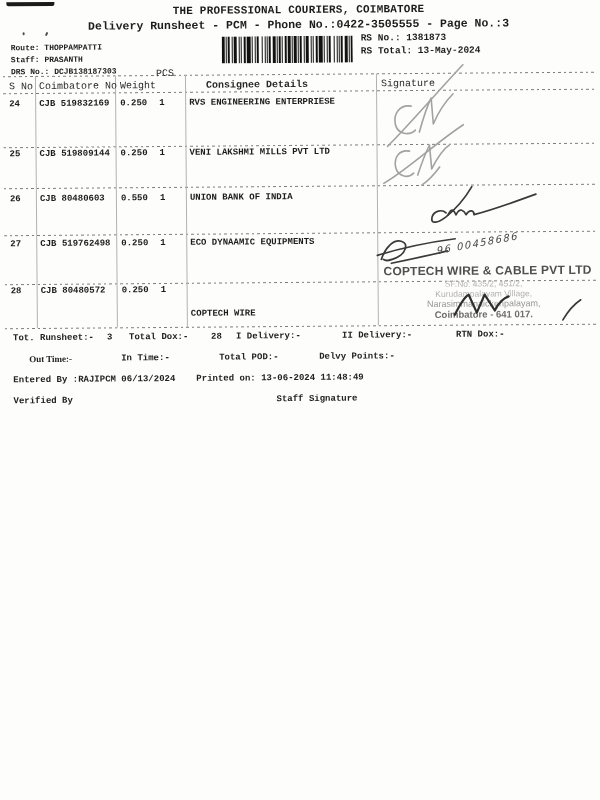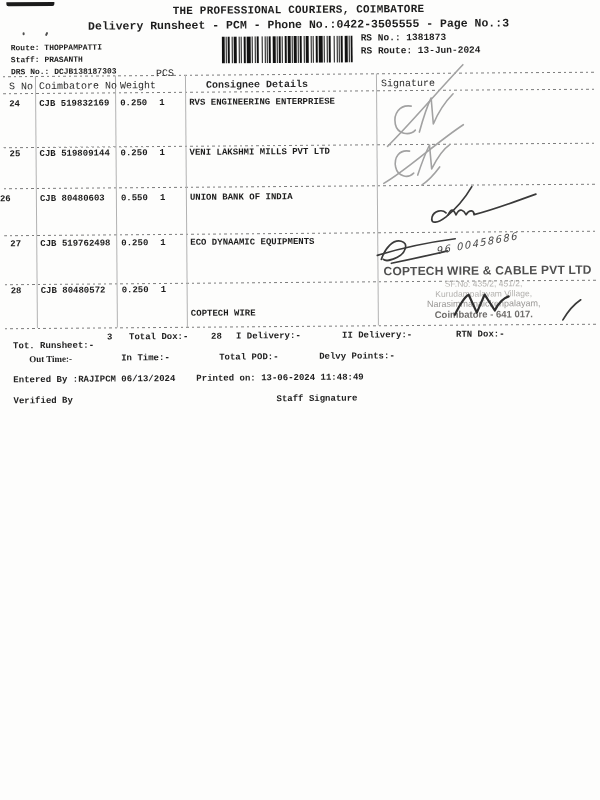--- a/index.html
+++ b/index.html
@@ -51,21 +51,21 @@
 
     <div class="abs hl ink" style="left:12px;top:41px;text-align:right;"><span>Route:</span> <span>THOPPAMPATTI</span></div>
     <div class="abs hl ink" style="left:12px;top:53px;"><span>Staff:</span> <span>PRASANTH</span></div>
     <div class="abs hl ink" style="left:12px;top:65px;"><span>DRS No.:</span> <span>DCJB138187303</span></div>
 
     <svg class="abs" style="left:223px;top:36px;" width="131" height="27">
       <line x1="0" y1="13.5" x2="131" y2="13.5" stroke="#111" stroke-width="27" stroke-dasharray="3 1 1 1 2 2 1 1 3 2 1 1 1 2 2 1 4 1 1 2 1 1 2 3 1 2 1 1 1 1 2 2 3 1 1 1 2 1 1 2 2 1 3 1 1 1"></line>
     </svg>
 
     <div class="abs rs ink" style="left:362px;top:33px;"><span>RS No.:</span> <span>1381873</span></div>
-    <div class="abs rs ink" style="left:362px;top:46px;"><span>RS Route:</span> <span>13-Jun-2024</span></div>
+    <div class="abs rs ink" style="left:362px;top:46px;"><span>RS Total:</span> <span>13-May-2024</span></div>
 
     <div class="dash" style="top:74px;"></div>
     <div class="dash" style="top:91px;"></div>
     <div class="dash" style="top:145px;"></div>
     <div class="dash" style="top:186px;"></div>
     <div class="dash" style="top:233px;"></div>
     <div class="dash" style="top:282px;"></div>
     <div class="dash" style="top:326px;"></div>
     <div class="vline" style="left:36px;"></div>
     <div class="vline" style="left:116px;"></div>
@@ -84,21 +84,21 @@
     <div class="abs td" style="left:121px;top:97px;">0.250</div>
     <div class="abs td" style="left:160px;top:97px;">1</div>
     <div class="abs td" style="left:190px;top:97px;">RVS ENGINEERING ENTERPRIESE</div>
 
     <div class="abs td" style="left:10px;top:147px;">25</div>
     <div class="abs td" style="left:40px;top:147px;">CJB 519809144</div>
     <div class="abs td" style="left:121px;top:147px;">0.250</div>
     <div class="abs td" style="left:160px;top:147px;">1</div>
     <div class="abs td" style="left:190px;top:147px;">VENI LAKSHMI MILLS PVT LTD</div>
 
-    <div class="abs td" style="left:0;top:192px;">26</div>
+    <div class="abs td" style="left:10px;top:192px;">26</div>
     <div class="abs td" style="left:40px;top:192px;">CJB 80480603</div>
     <div class="abs td" style="left:121px;top:192px;">0.550</div>
     <div class="abs td" style="left:160px;top:192px;">1</div>
     <div class="abs td" style="left:190px;top:192px;">UNION BANK OF INDIA</div>
 
     <div class="abs td" style="left:10px;top:237px;">27</div>
     <div class="abs td" style="left:40px;top:237px;">CJB 519762498</div>
     <div class="abs td" style="left:121px;top:237px;">0.250</div>
     <div class="abs td" style="left:160px;top:237px;">1</div>
     <div class="abs td" style="left:190px;top:237px;">ECO DYNAAMIC EQUIPMENTS</div>
@@ -138,21 +138,21 @@
       <div class="st4">Narasimmanaickenpalayam,</div>
       <div class="st5">Coimbatore - 641 017.</div>
     </div>
     <svg class="sig pen2" style="left:450px;top:292px;" width="62" height="30" viewBox="0 0 62 30">
       <path d="M 4,24 C 10,12 14,6 18,4 L 26,22 L 34,4 L 44,20 C 48,12 52,8 58,6"></path>
     </svg>
     <svg class="sig pen" style="left:558px;top:300px;" width="26" height="26" viewBox="0 0 26 26">
       <path d="M 4,22 C 10,12 16,6 22,2"></path>
     </svg>
 
-    <div class="abs ft" style="left:12px;top:331px;margin-top:8px;">Tot. Runsheet:-</div>
+    <div class="abs ft" style="left:12px;top:331px;">Tot. Runsheet:-</div>
     <div class="abs ft" style="left:106px;top:331px;">3</div>
     <div class="abs ft" style="left:128px;top:331px;">Total Dox:-</div>
     <div class="abs ft" style="left:210px;top:331px;">28</div>
     <div class="abs ft" style="left:235px;top:331px;">I Delivery:-</div>
     <div class="abs ft" style="left:341px;top:331px;">II Delivery:-</div>
     <div class="abs ft" style="left:455px;top:331px;">RTN Dox:-</div>
 
     <div class="abs ft" style="left:28px;top:352px;font-family:Liberation Serif, serif;">Out Time:-</div>
     <div class="abs ft" style="left:120px;top:352px;">In Time:-</div>
     <div class="abs ft" style="left:218px;top:352px;">Total POD:-</div>

